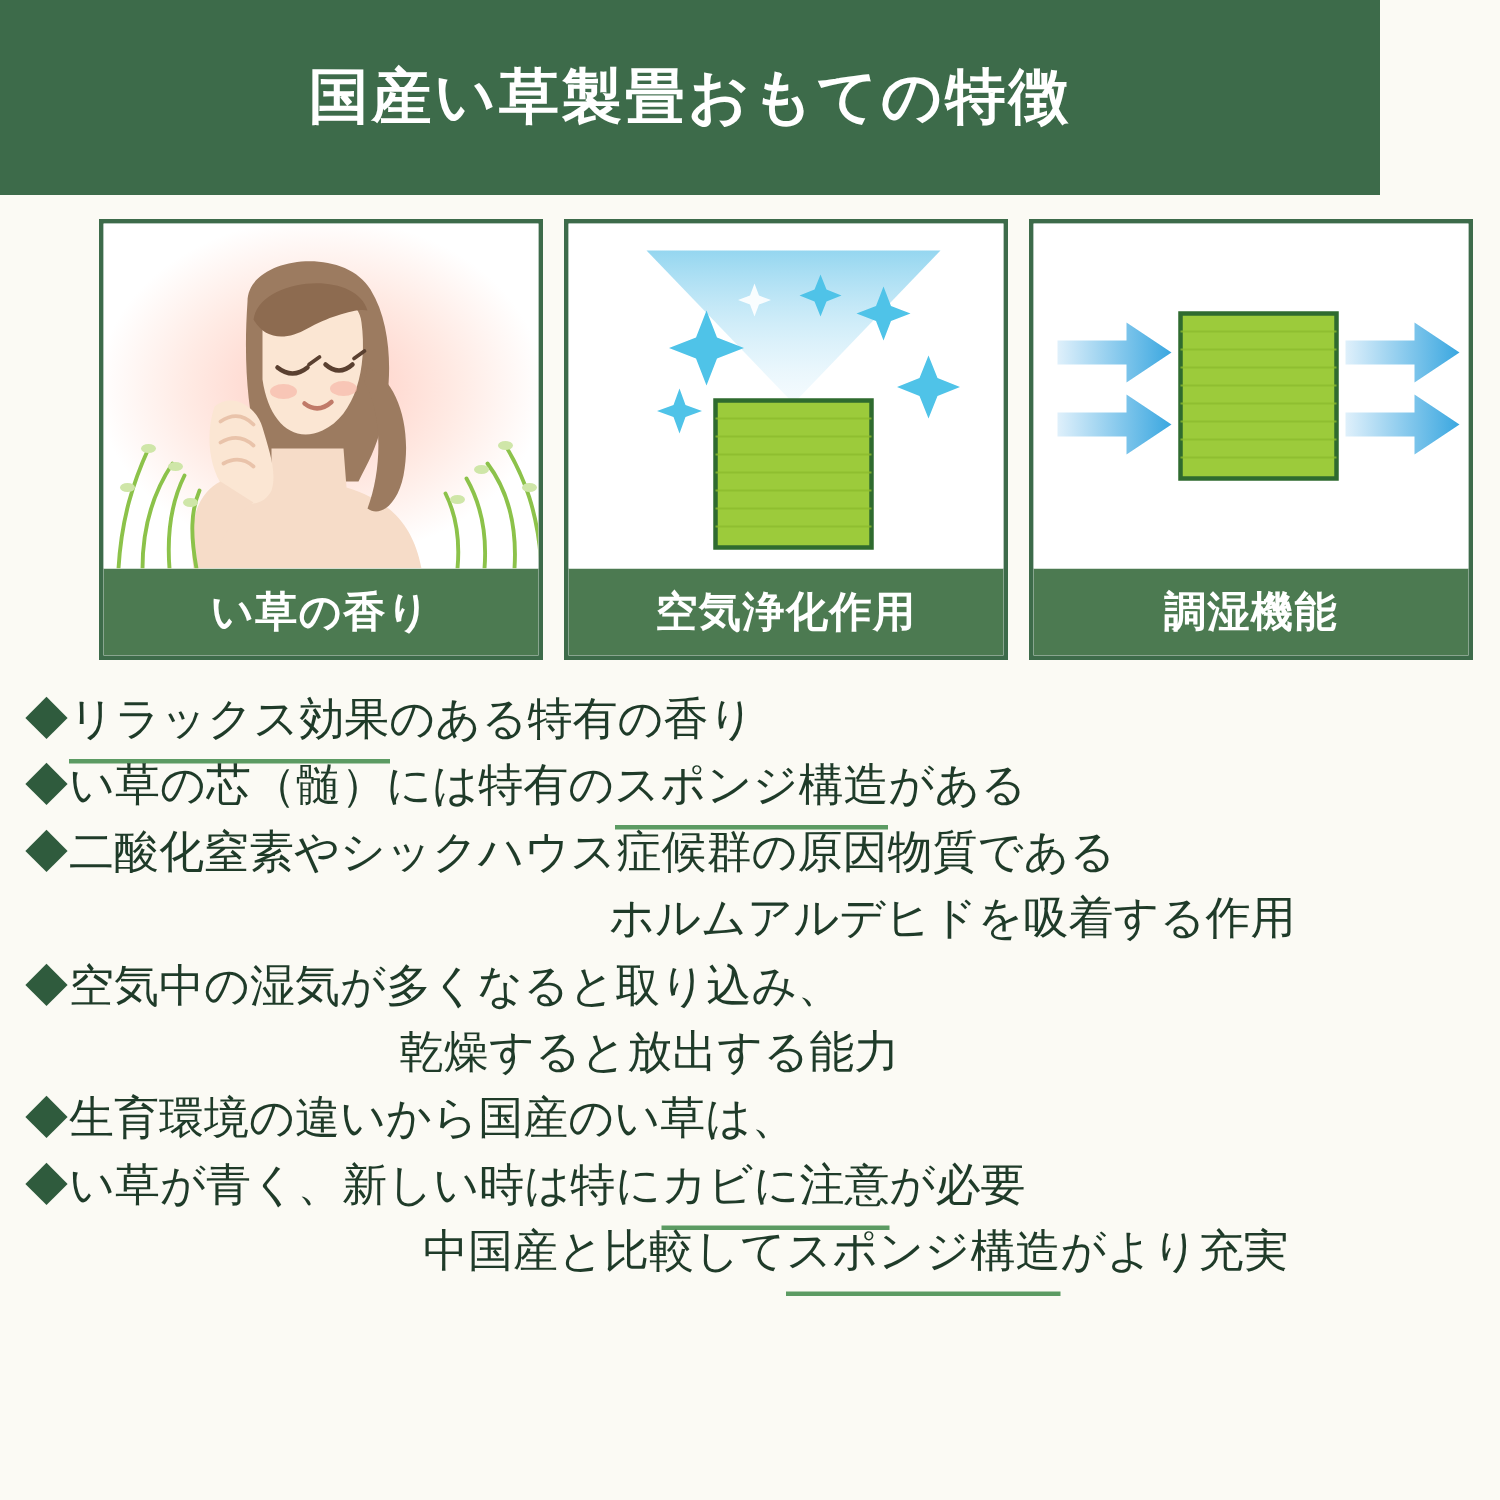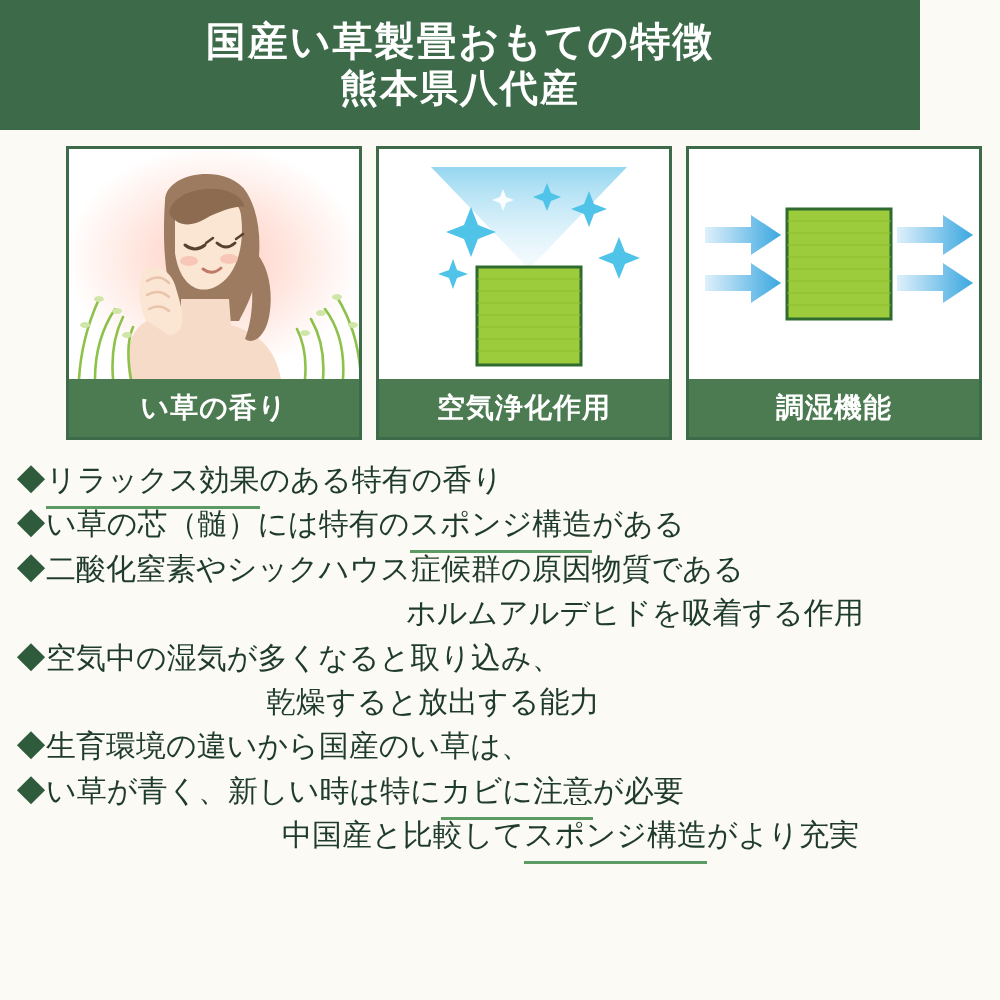--- a/index.html
+++ b/index.html
@@ -92,21 +92,20 @@
     padding-bottom: 10px;
   }
 </style>
 </head>
 <body>
 
 <div class="page">
 
   <div class="header">
     <div class="line1">国産い草製畳おもての特徴</div>
-    <div class="line2">熊本県八代産</div>
   </div>
 
   <div class="cards">
 
     <div class="card">
       <div class="thumb">
         <div class="glow"></div>
         <svg viewBox="0 0 299 230" width="299" height="230" style="position:absolute;inset:0">
 
           <path d="M96 52 C96 22,160 14,178 44 C194 70,192 110,186 132 C182 150,176 160,170 172 L112 172 C100 150,92 110,96 52 Z" fill="#9c7b60"></path>

